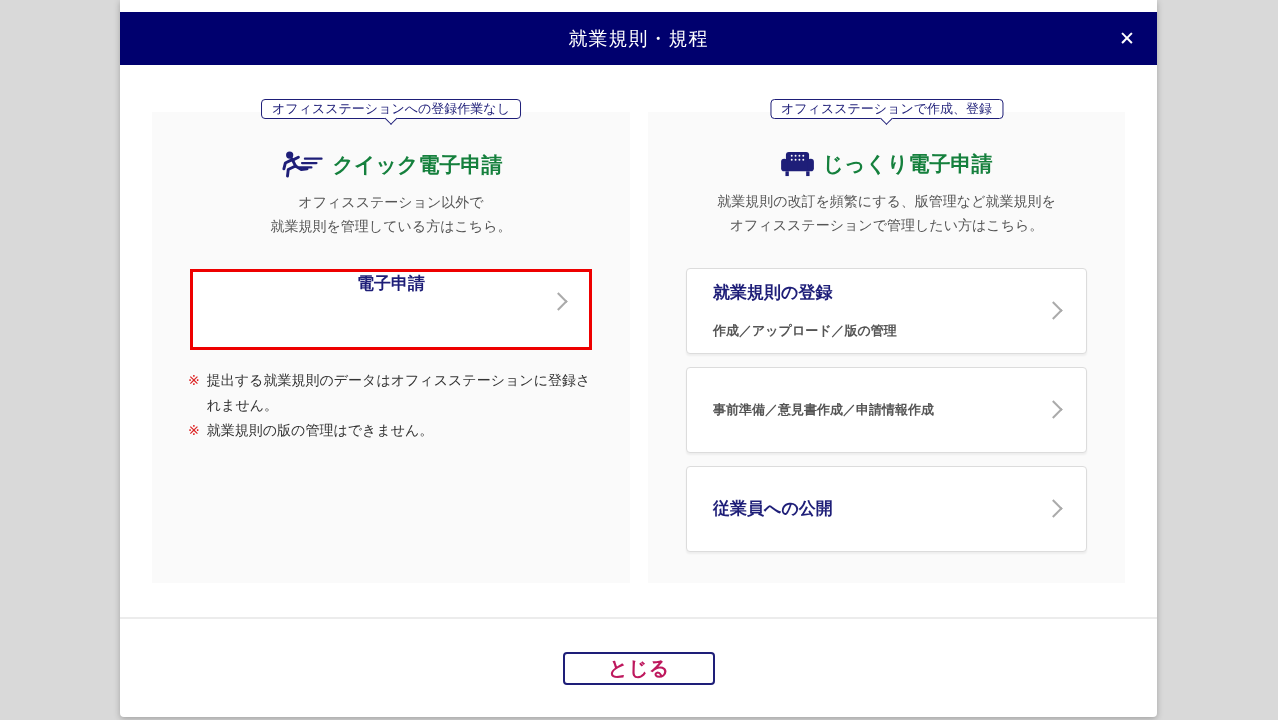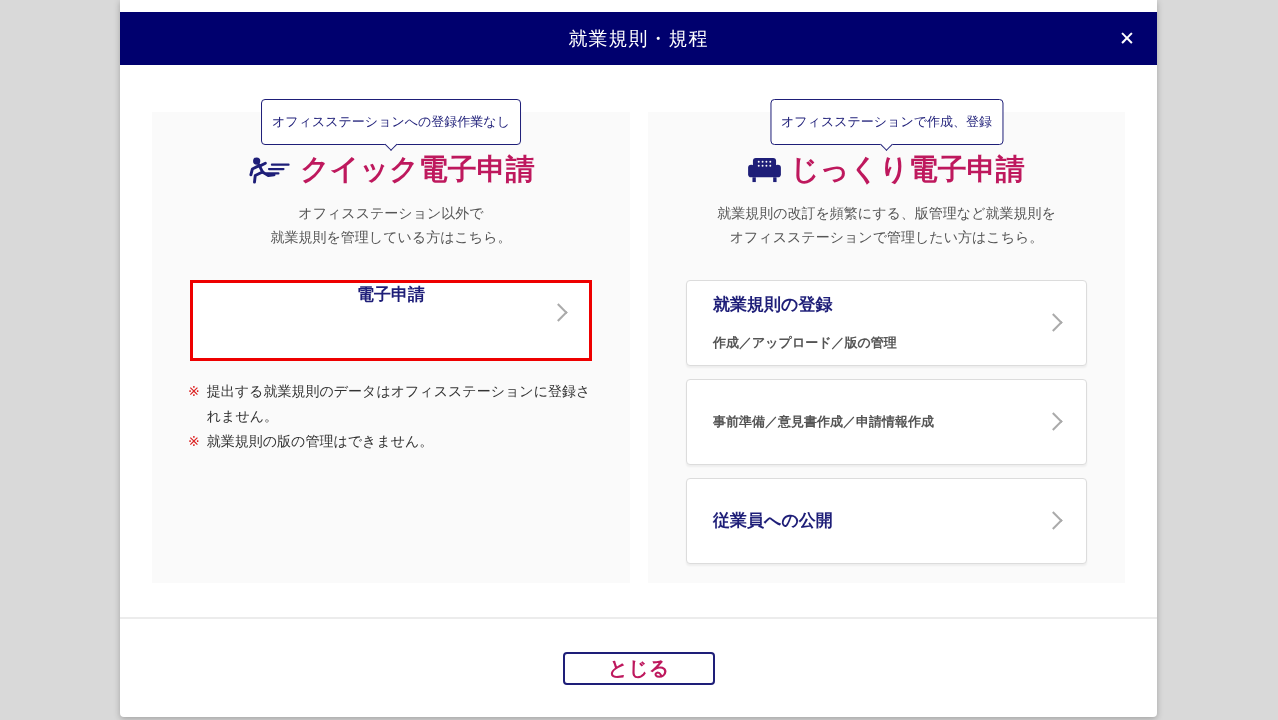--- a/index.html
+++ b/index.html
@@ -45,39 +45,39 @@
   .panel-right { left: 528px; width: 477px; }
   
   .badge {
     position: absolute; top: -13px; left: 50%;
     transform: translateX(-50%);
     background: #ffffff;
     border: 1px solid #1e1e78;
     border-radius: 4px;
     color: #1e1e78;
     font-size: 13px;
-    padding: 13px 10px;
+    padding: 0 10px;
     white-space: nowrap;
     z-index: 2;
   }
   .badge-tail {
     position: absolute; left: 50%; bottom: -5px;
     width: 8px; height: 8px;
     background: #ffffff;
     border-right: 1px solid #1e1e78;
     border-bottom: 1px solid #1e1e78;
     transform: translateX(-50%) rotate(45deg);
   }
   .panel-title-row {
     margin-top: 38px;
     display: flex; align-items: center; justify-content: center;
     gap: 9px;
   }
   .panel-title {
-    font-size: 29px; font-weight: bold; color: #be185d;
+    font-size: 21px; font-weight: bold; color: #15803d;
   }
   .panel-desc {
     margin-top: 12px;
     font-size: 14px; color: #555555; line-height: 1.7;
   }
   
   .chev {
     width: 11px; height: 11px;
     border-top: 2px solid #aaaaaa;
     border-right: 2px solid #aaaaaa;

